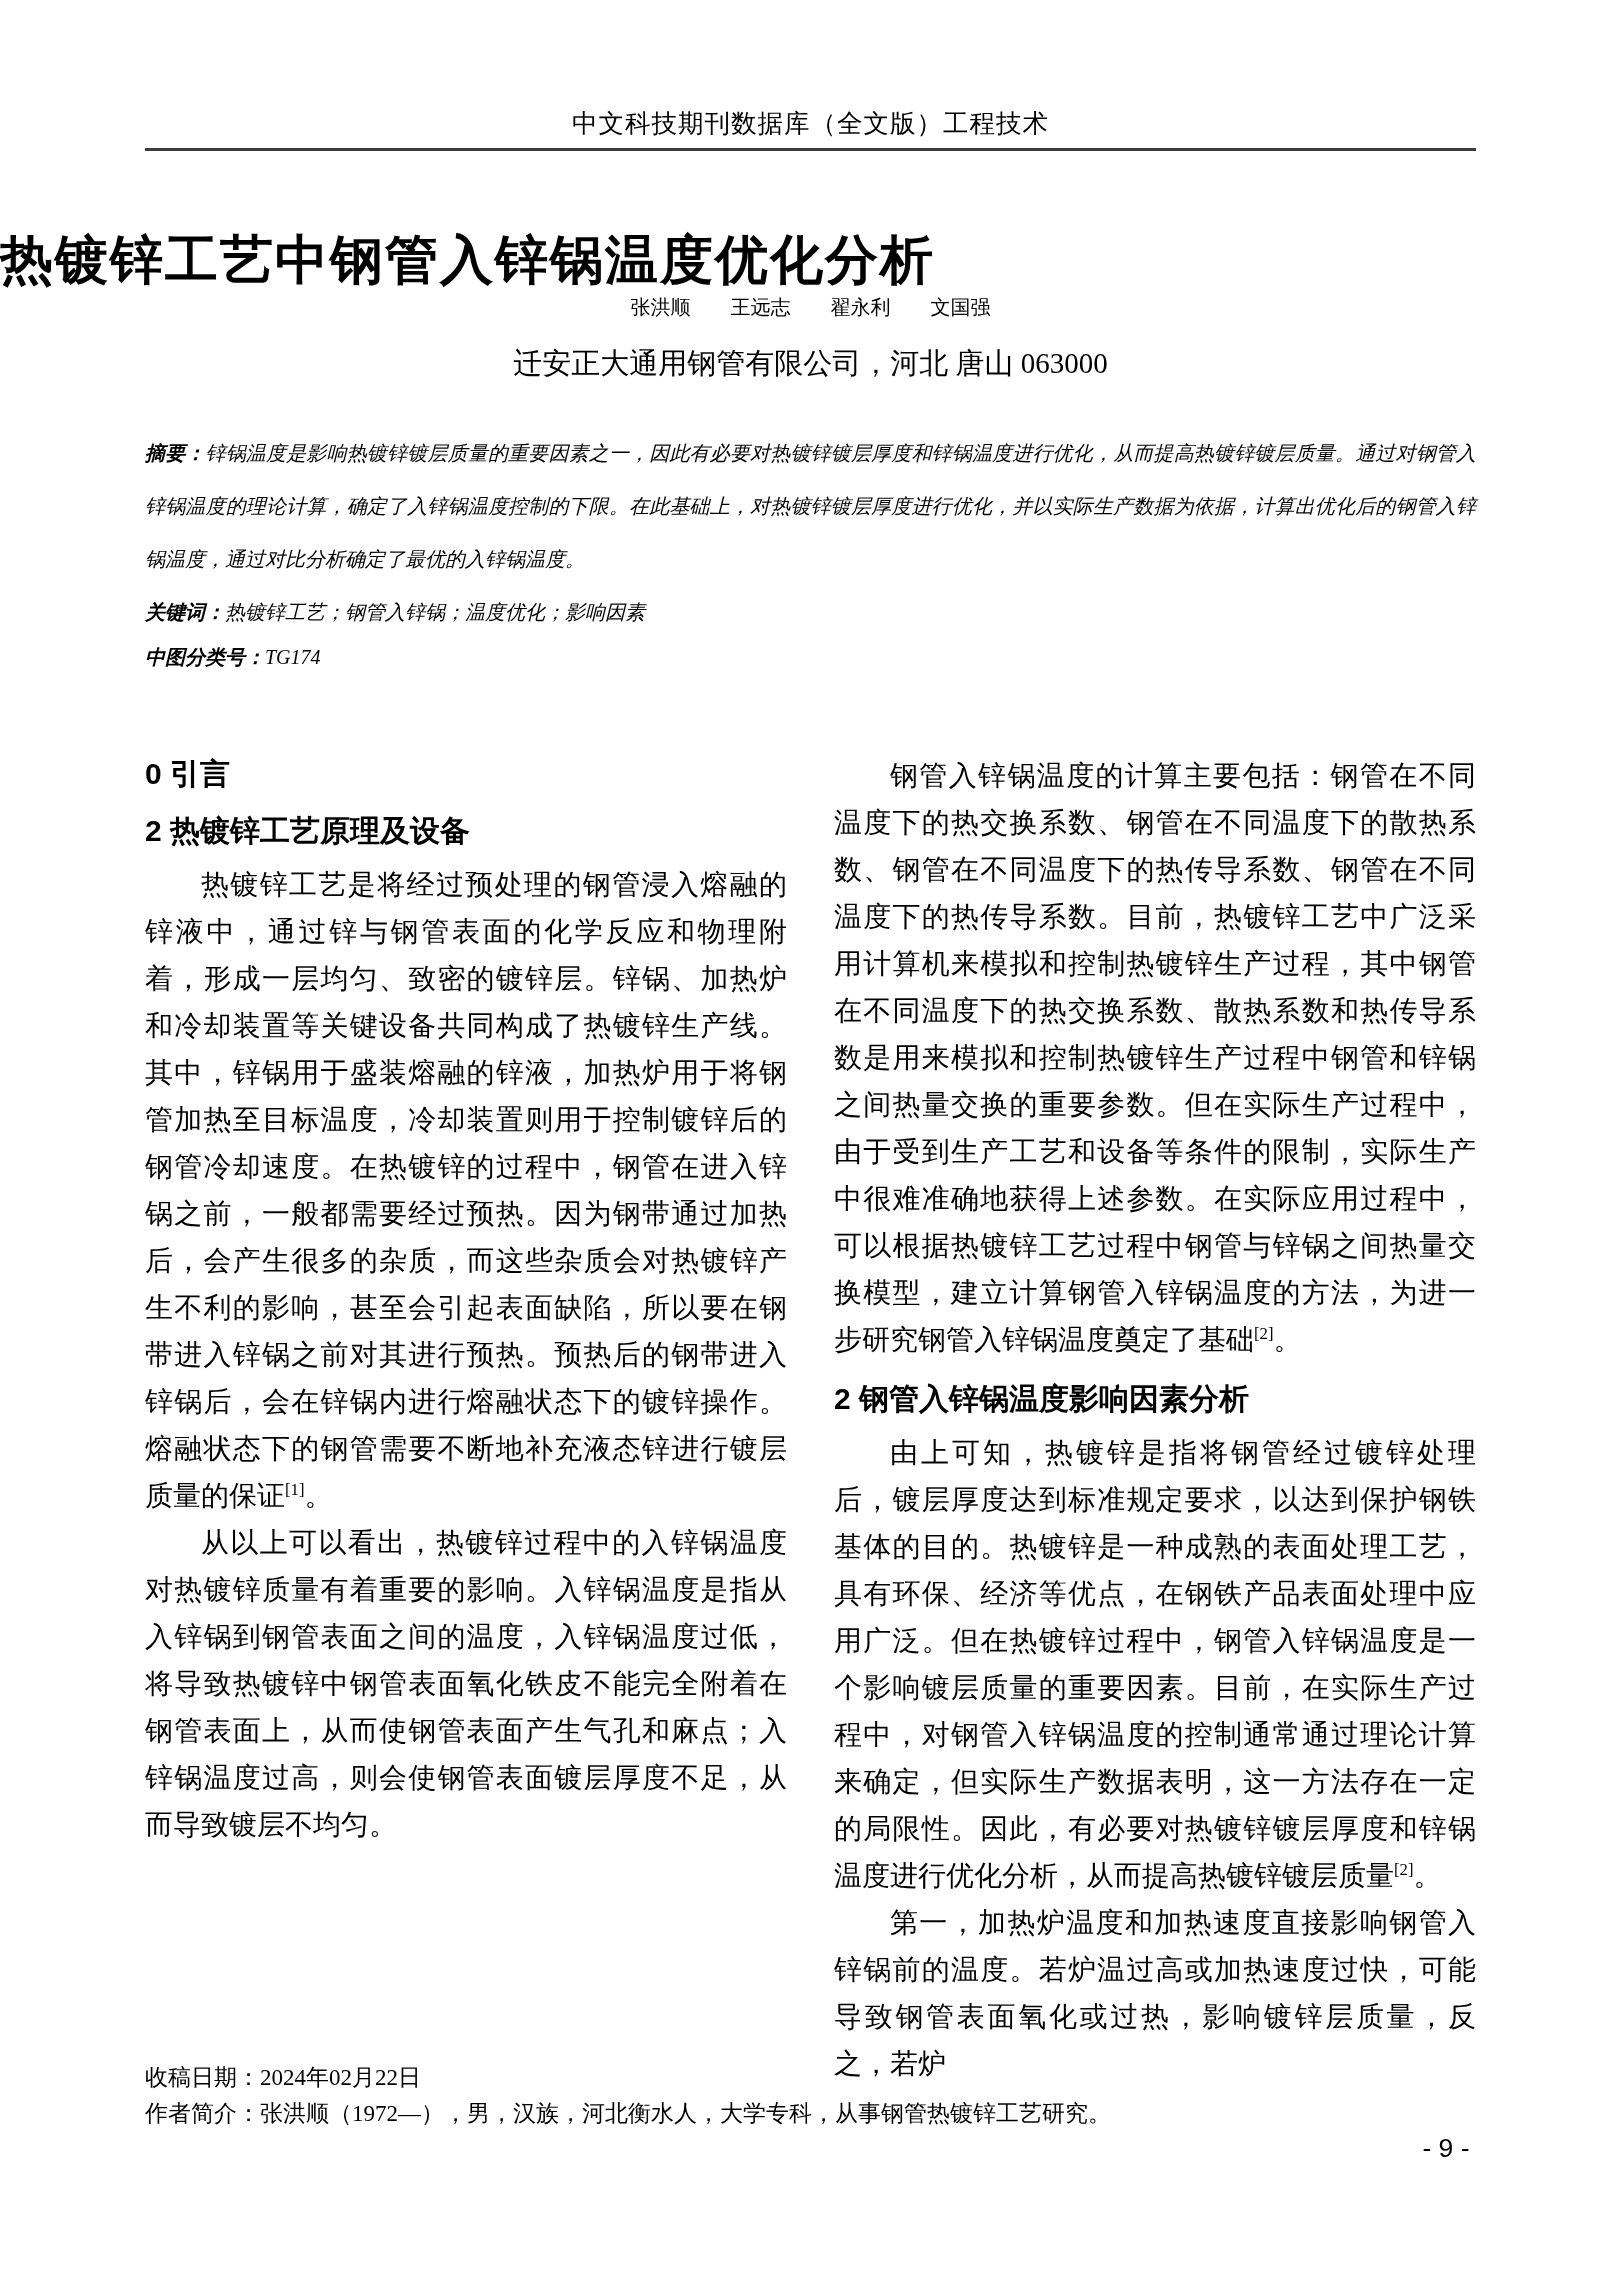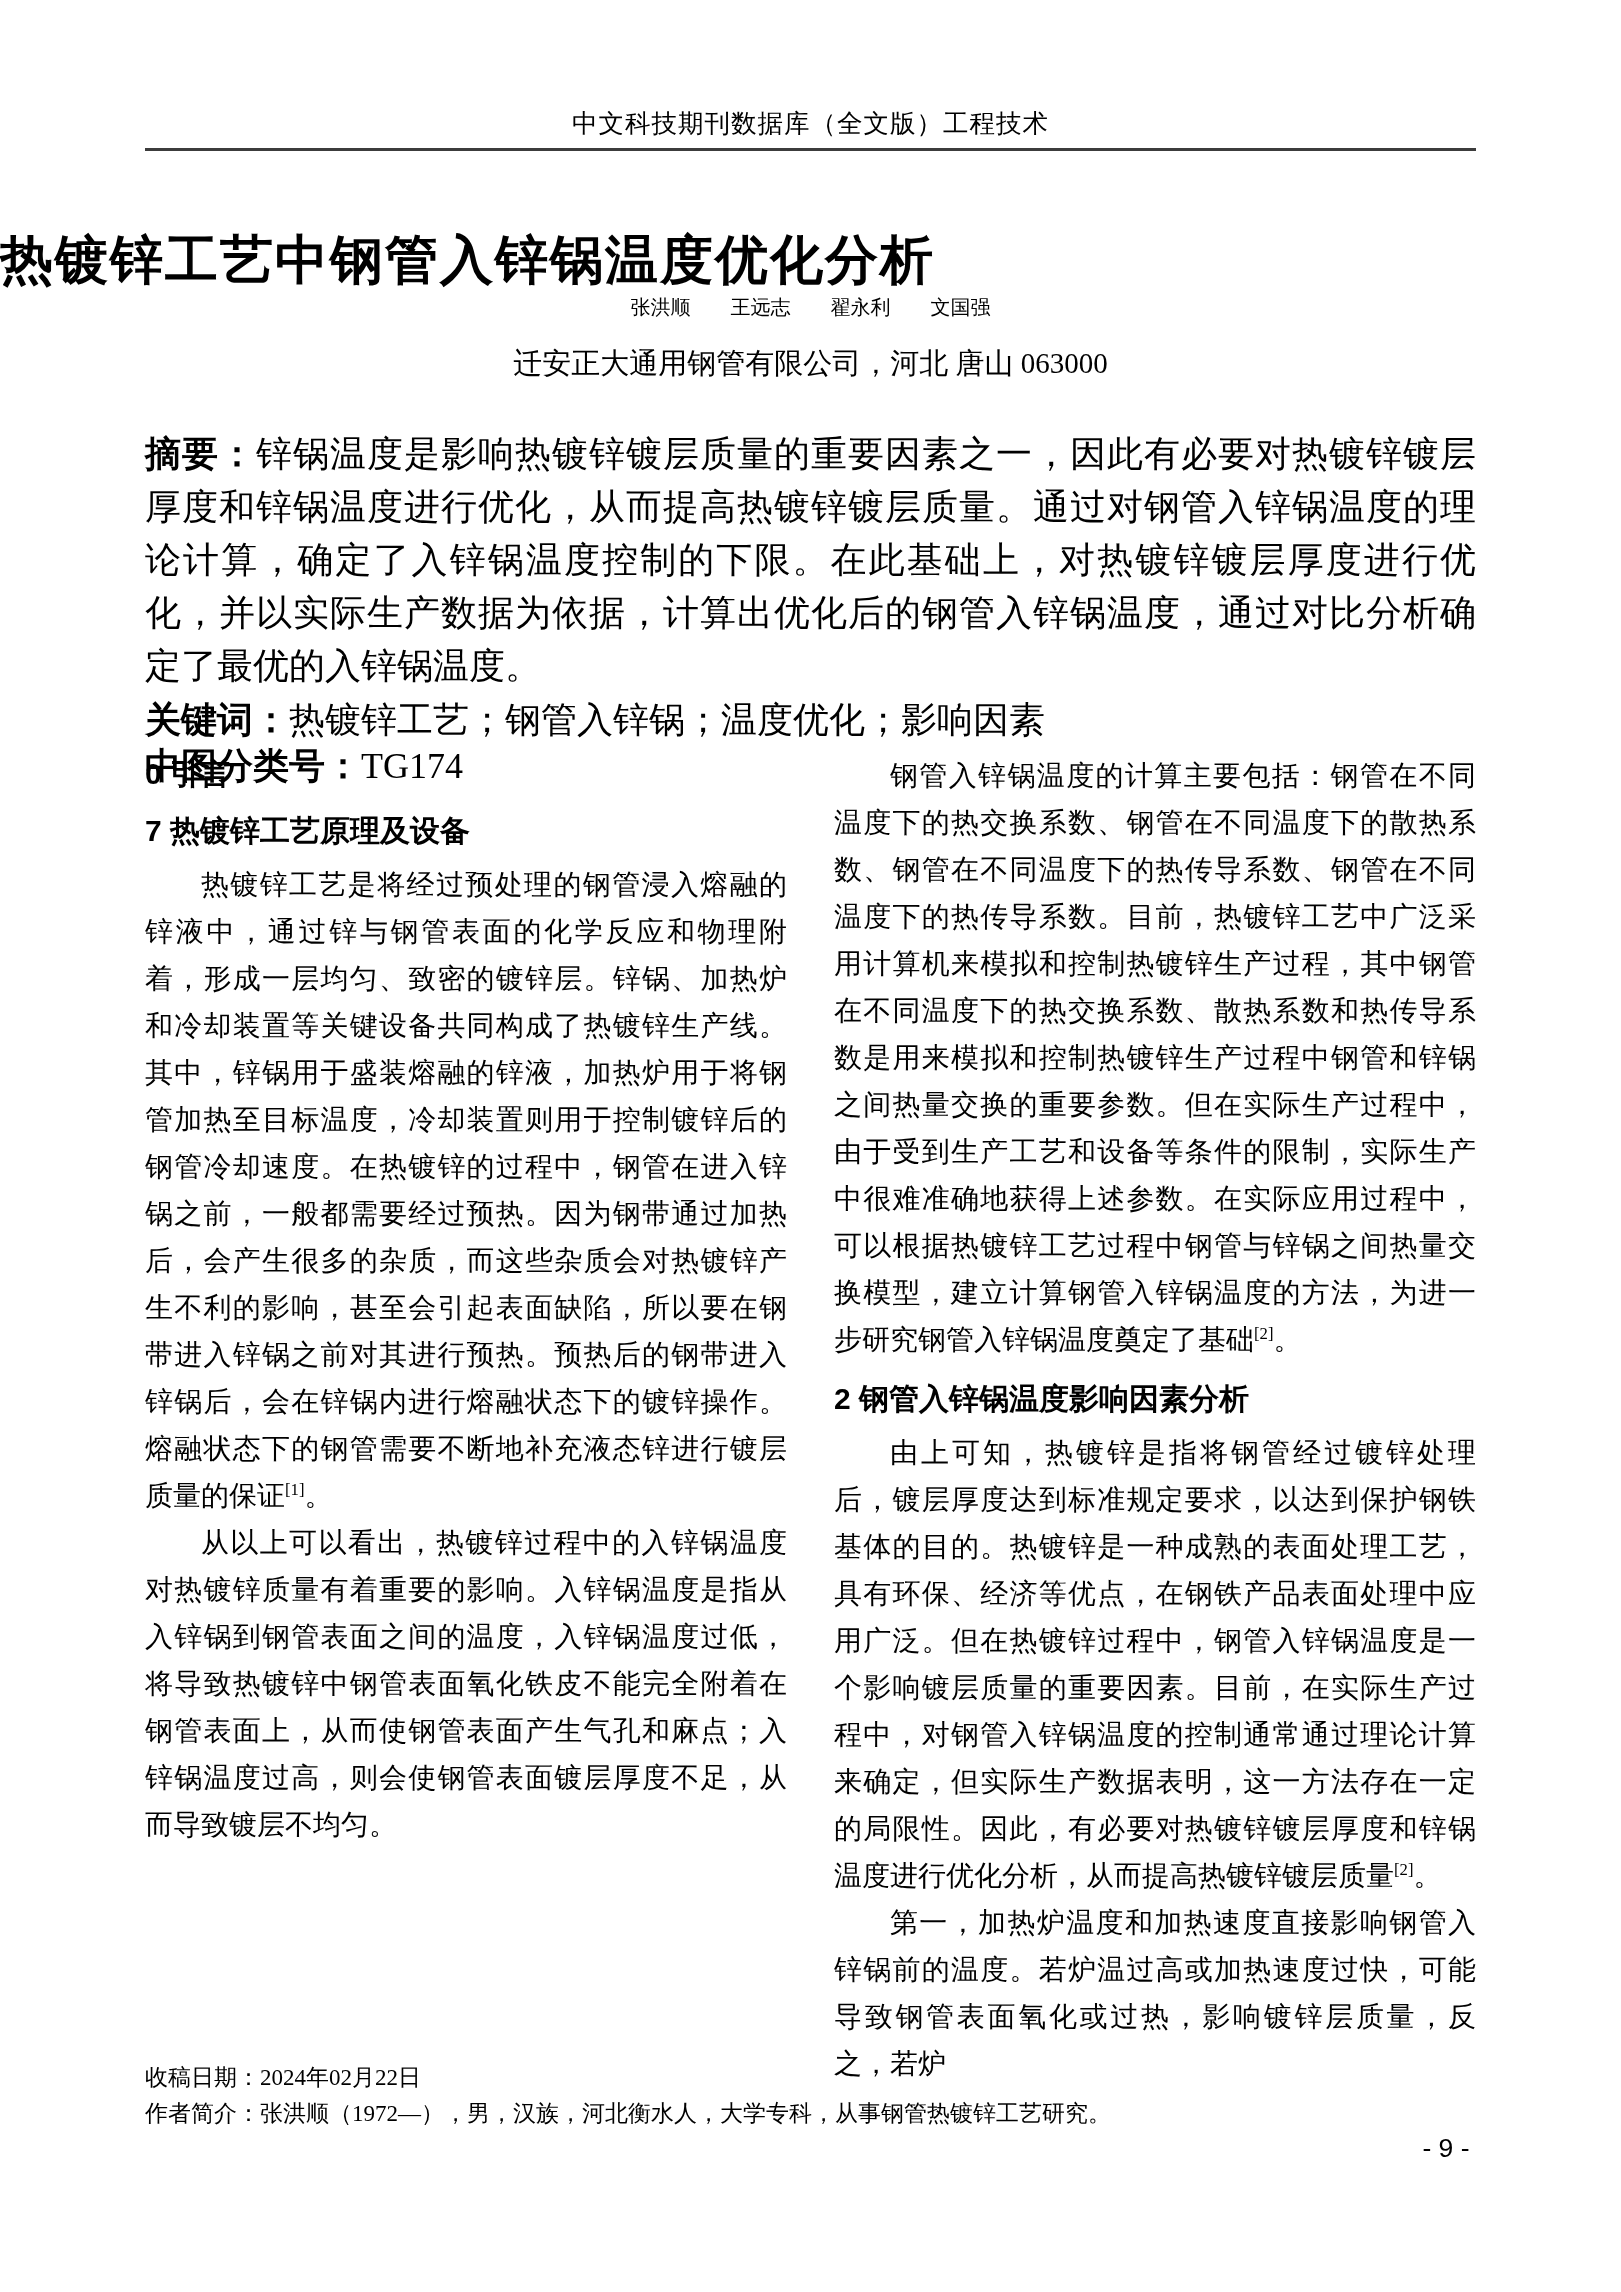--- a/index.html
+++ b/index.html
@@ -28,21 +28,22 @@
     position: absolute; top: 288px; left: 0; width: 100%;
     text-align: center; font-size: 20px; line-height: 39px;
   }
   .affiliation-line {
     position: absolute; top: 344px; left: 0; width: 100%;
     text-align: center; font-size: 29px; line-height: 39px;
   }
 
   .meta-block {
     position: absolute; top: 427px; left: 145px; width: 1331px;
-    font-size: 36px;
+    font-size: 20px;
+    font-style: italic;
   }
   .abstract-para { margin: 0; line-height: 53px; text-align: justify; }
   .meta-label { font-family: "Liberation Sans", "DejaVu Sans", sans-serif; font-weight: bold; text-align: center; }
   .keywords-line { margin: 3.9px 0 0 0; line-height: 45px; }
   .clc-line { margin: 0; line-height: 45px; }
 
   .column {
     position: absolute; top: 752px; width: 642px;
     font-size: 28px;
   }
@@ -84,21 +85,21 @@
 <div class="affiliation-line">迁安正大通用钢管有限公司，河北 唐山 063000</div>
 
 <div class="meta-block">
   <p class="abstract-para"><span class="meta-label">摘要：</span><span>锌锅温度是影响热镀锌镀层质量的重要因素之一，因此有必要对热镀锌镀层厚度和锌锅温度进行优化，从而提高热镀锌镀层质量。通过对钢管入锌锅温度的理论计算，确定了入锌锅温度控制的下限。在此基础上，对热镀锌镀层厚度进行优化，并以实际生产数据为依据，计算出优化后的钢管入锌锅温度，通过对比分析确定了最优的入锌锅温度。</span></p>
   <p class="keywords-line"><span class="meta-label">关键词：</span><span>热镀锌工艺；钢管入锌锅；温度优化；影响因素</span></p>
   <p class="clc-line"><span class="meta-label">中图分类号：</span><span>TG174</span></p>
 </div>
 
 <div class="column col-left">
     <h2 class="section-heading">0 引言</h2>
-    <h2 class="section-heading">7 热镀锌工艺原理及设备</h2>
+    <h2 class="section-heading">2 热镀锌工艺原理及设备</h2>
     <p class="body-para">热镀锌工艺是将经过预处理的钢管浸入熔融的锌液中，通过锌与钢管表面的化学反应和物理附着，形成一层均匀、致密的镀锌层。锌锅、加热炉和冷却装置等关键设备共同构成了热镀锌生产线。其中，锌锅用于盛装熔融的锌液，加热炉用于将钢管加热至目标温度，冷却装置则用于控制镀锌后的钢管冷却速度。在热镀锌的过程中，钢管在进入锌锅之前，一般都需要经过预热。因为钢带通过加热后，会产生很多的杂质，而这些杂质会对热镀锌产生不利的影响，甚至会引起表面缺陷，所以要在钢带进入锌锅之前对其进行预热。预热后的钢带进入锌锅后，会在锌锅内进行熔融状态下的镀锌操作。熔融状态下的钢管需要不断地补充液态锌进行镀层质量的保证<sup>[1]</sup>。</p>
     <p class="body-para">从以上可以看出，热镀锌过程中的入锌锅温度对热镀锌质量有着重要的影响。入锌锅温度是指从入锌锅到钢管表面之间的温度，入锌锅温度过低，将导致热镀锌中钢管表面氧化铁皮不能完全附着在钢管表面上，从而使钢管表面产生气孔和麻点；入锌锅温度过高，则会使钢管表面镀层厚度不足，从而导致镀层不均匀。</p>
   </div>
 <div class="column col-right">
     <p class="body-para">钢管入锌锅温度的计算主要包括：钢管在不同温度下的热交换系数、钢管在不同温度下的散热系数、钢管在不同温度下的热传导系数、钢管在不同温度下的热传导系数。目前，热镀锌工艺中广泛采用计算机来模拟和控制热镀锌生产过程，其中钢管在不同温度下的热交换系数、散热系数和热传导系数是用来模拟和控制热镀锌生产过程中钢管和锌锅之间热量交换的重要参数。但在实际生产过程中，由于受到生产工艺和设备等条件的限制，实际生产中很难准确地获得上述参数。在实际应用过程中，可以根据热镀锌工艺过程中钢管与锌锅之间热量交换模型，建立计算钢管入锌锅温度的方法，为进一步研究钢管入锌锅温度奠定了基础<sup>[2]</sup>。</p>
     <h2 class="section-heading">2 钢管入锌锅温度影响因素分析</h2>
     <p class="body-para">由上可知，热镀锌是指将钢管经过镀锌处理后，镀层厚度达到标准规定要求，以达到保护钢铁基体的目的。热镀锌是一种成熟的表面处理工艺，具有环保、经济等优点，在钢铁产品表面处理中应用广泛。但在热镀锌过程中，钢管入锌锅温度是一个影响镀层质量的重要因素。目前，在实际生产过程中，对钢管入锌锅温度的控制通常通过理论计算来确定，但实际生产数据表明，这一方法存在一定的局限性。因此，有必要对热镀锌镀层厚度和锌锅温度进行优化分析，从而提高热镀锌镀层质量<sup>[2]</sup>。</p>
     <p class="body-para">第一，加热炉温度和加热速度直接影响钢管入锌锅前的温度。若炉温过高或加热速度过快，可能导致钢管表面氧化或过热，影响镀锌层质量，反之，若炉</p>
   </div>
 

